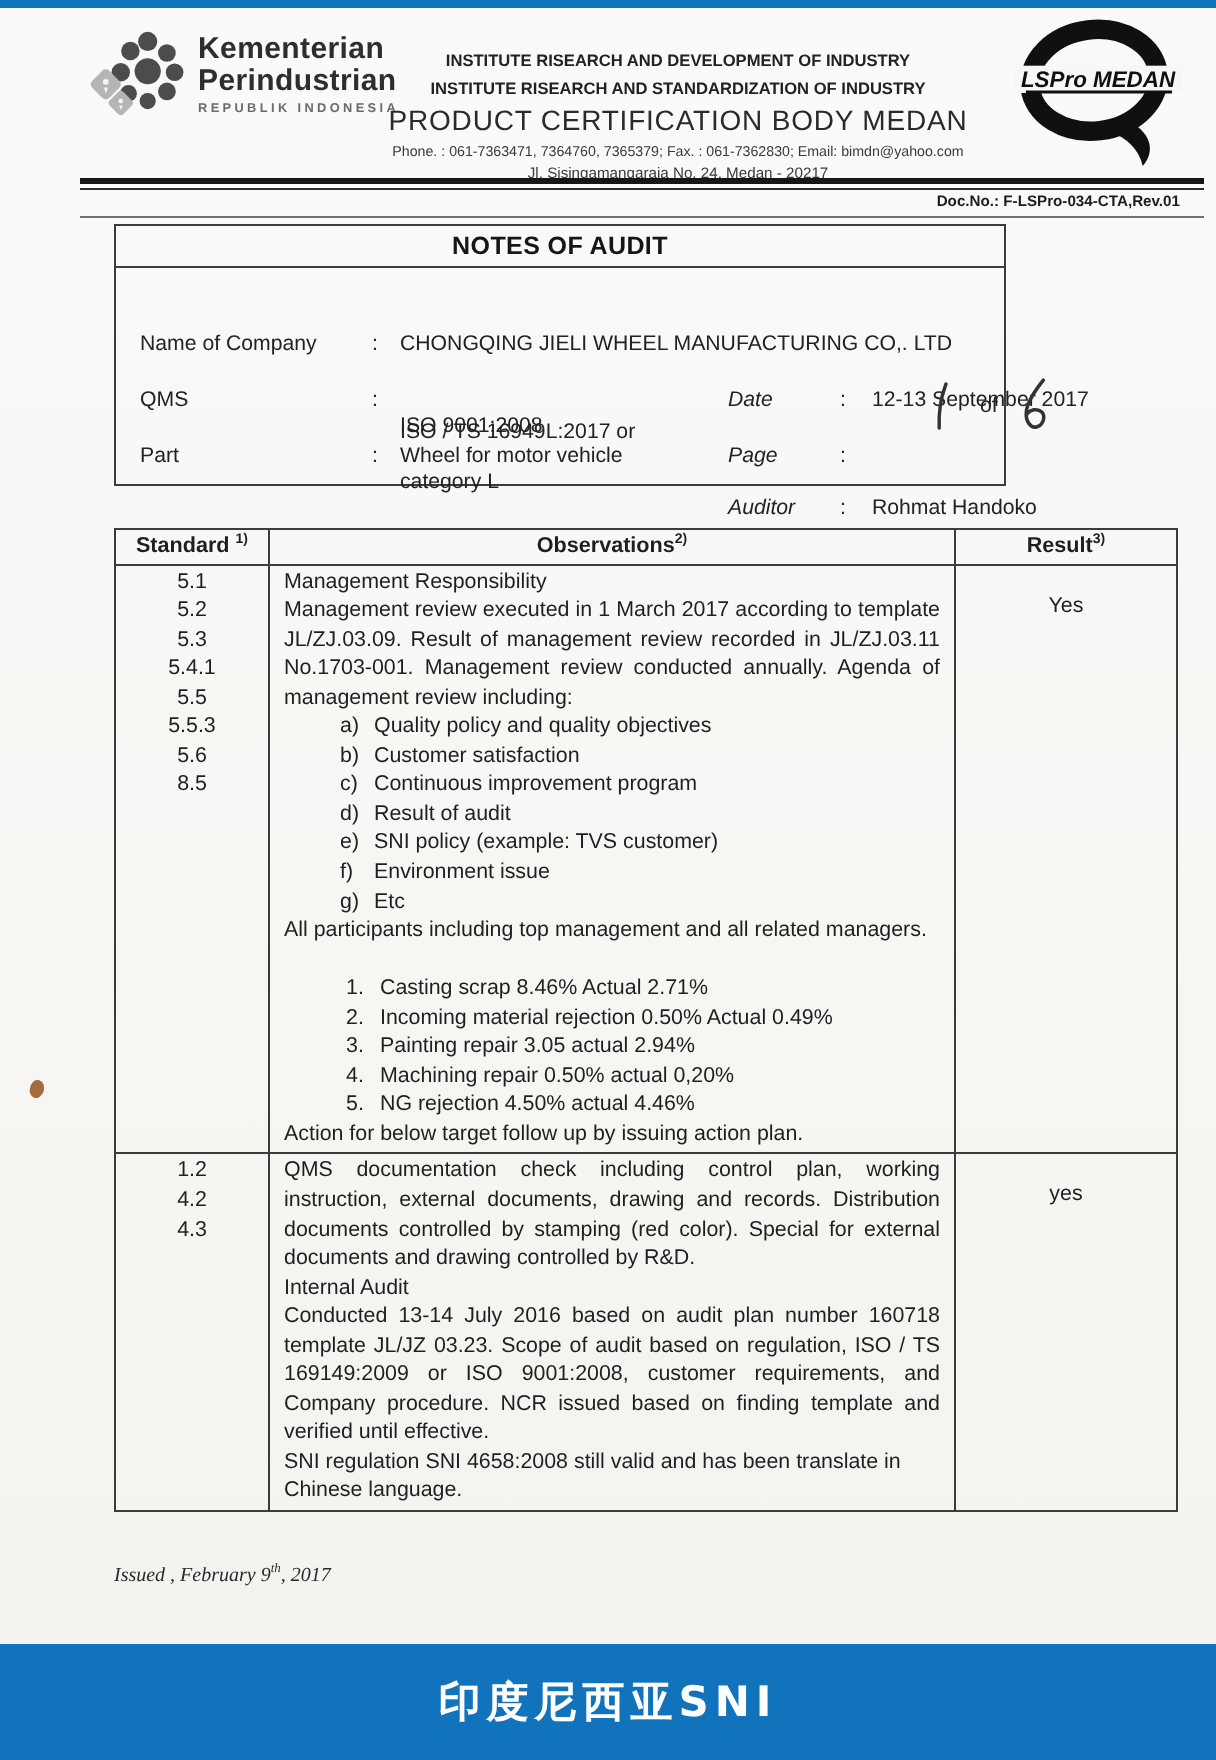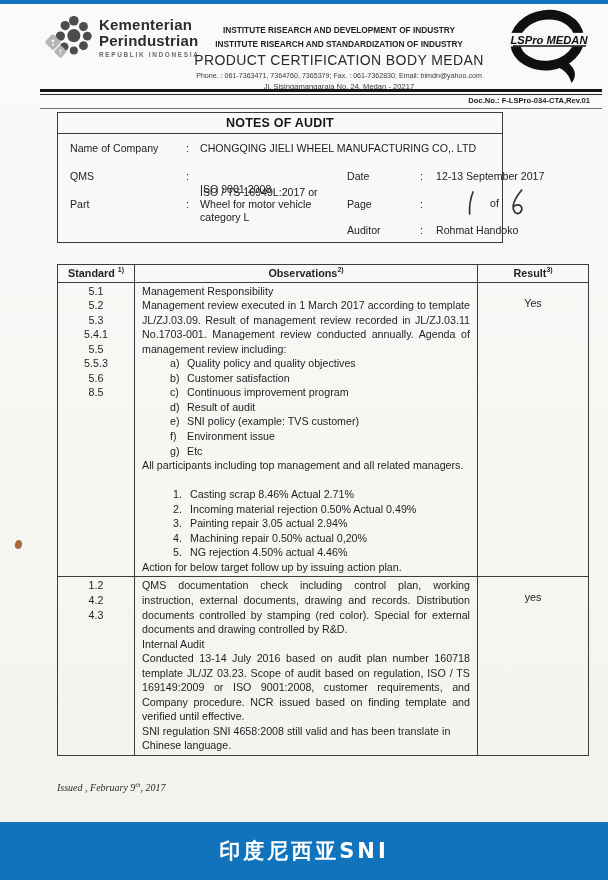--- a/index.html
+++ b/index.html
@@ -30,25 +30,25 @@
 
   .rule-thick { position:absolute; left:40px; top:89px; width:562px; height:3px; background:#161616; }
   .rule-thin  { position:absolute; left:40px; top:94px; width:562px; height:1px; background:#2c2c2c; }
   .doc-no { position:absolute; top:96px; right:18px; font-size:7.6px; font-weight:bold; color:#1c1c1c; }
   .doc-no-underline { position:absolute; left:40px; top:108px; width:562px; height:1px; background:#6f6f6f; }
 
   
   .info-box { position:absolute; left:57px; top:112px; width:446px; height:131px; border:1.3px solid #3c3c3c; }
   .info-title { height:21px; border-bottom:1.3px solid #3c3c3c; text-align:center; font-size:12.5px; font-weight:bold; line-height:21px; letter-spacing:.2px; color:#161616; }
   .info-body { position:relative; height:108px; font-size:10.6px; color:#222; }
-  .frow { position:absolute; white-space:nowrap; }
+  .frow { position:absolute; white-space:nowrap;margin-top:24px; }
   .l-label { left:12px; } 
   .l-colon { left:128px; }
   .l-value { left:142px; }
-  .r-label { left:289px; }
+  .r-label { left:306px;font-style:italic; }
   .r-colon { left:362px; }
   .r-value { left:378px; }
   .hand-digit { position:absolute; }
   .hand-of { position:absolute; font-size:10.6px; }
 
   
   .audit-table { position:absolute; left:57px; top:264px; width:532px; border:1.3px solid #3c3c3c; display:grid; grid-template-columns:77px 343px auto; font-size:10.7px; }
   .cell { border-color:#3c3c3c; }
   .c-std { border-right:1.3px solid #3c3c3c; text-align:center; padding-top:1px; line-height:14.55px; }
   .c-obs { border-right:1.3px solid #3c3c3c; padding:1px 7px 2px 7px; line-height:14.55px; }

